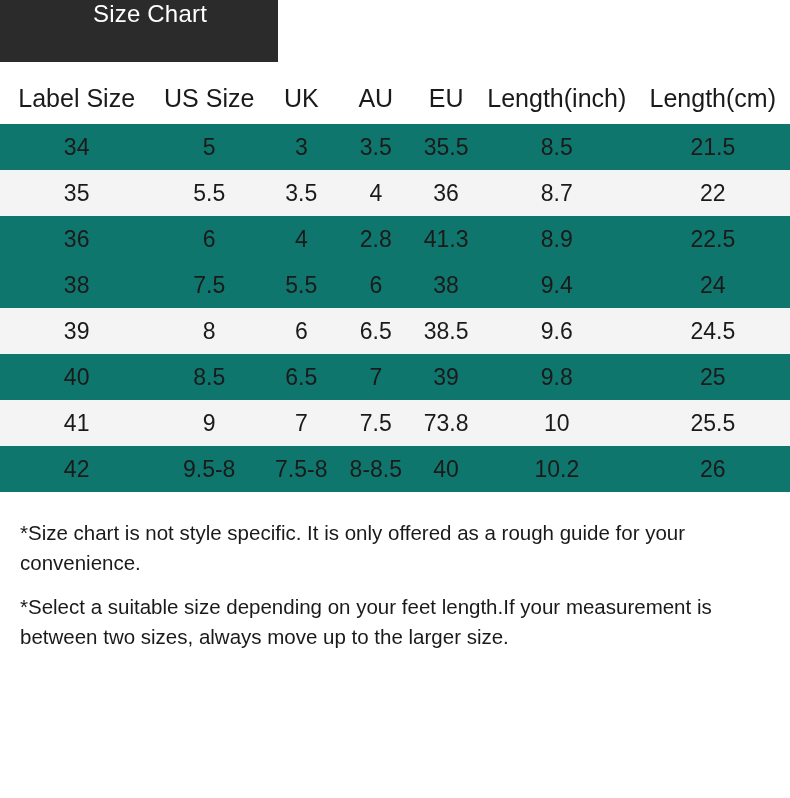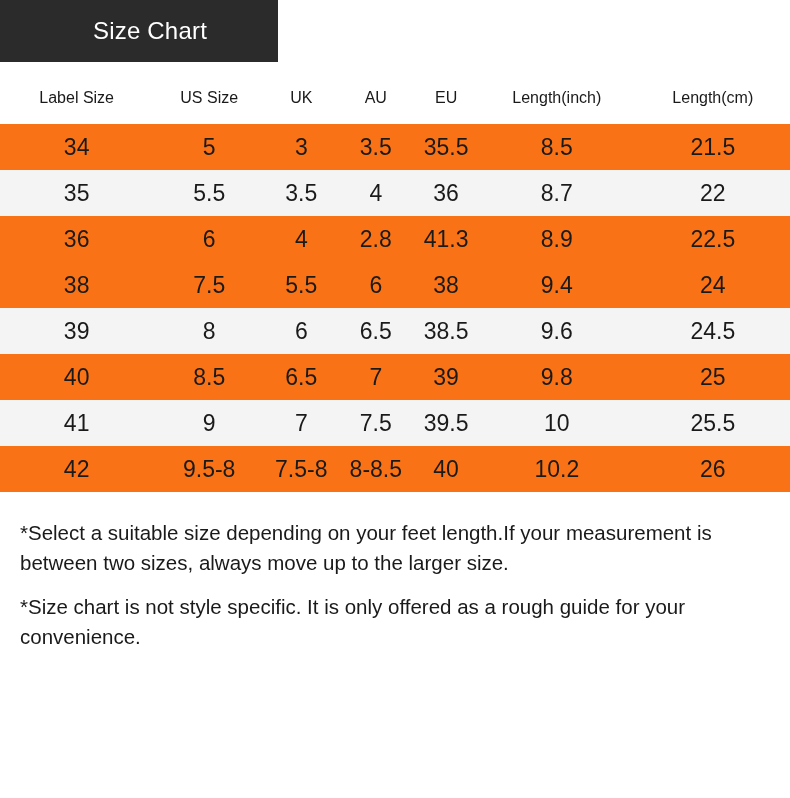--- a/index.html
+++ b/index.html
@@ -18,21 +18,20 @@
     position: relative;
     width: 790px;
     height: 798px;
     box-sizing: border-box;
   }
   .title-bar {
     width: 278px;
     height: 62px;
     background: #2b2b2b;
     display: flex;
-    align-items: center;
     justify-content: center;
     box-sizing: border-box;
     padding-left: 22px;
   }
   .title-bar .title-text {
     color: #ffffff;
     font-size: 24px;
     letter-spacing: 0.2px;
   }
   table.size-table {
@@ -49,24 +48,24 @@
     color: #1a1a1a;
     padding: 0;
     height: 46px;
     vertical-align: middle;
   }
   table.size-table thead tr {
     background: #ffffff;
   }
   table.size-table thead th {
     height: 52px;
-    font-size: 16px;
+    font-size: 25px;
   }
   table.size-table tbody tr.odd {
-    background: #f97316;
+    background: #0f766e;
   }
   table.size-table tbody tr.even {
     background: #f4f4f4;
     padding-left: 32px;
   }
   
   col.c0 { width: 144px; }
   col.c1 { width: 105px; }
   col.c2 { width: 68px; }
   col.c3 { width: 72px; }
@@ -167,34 +166,34 @@
         <td>7</td>
         <td>39</td>
         <td>9.8</td>
         <td>25</td>
       </tr>
       <tr class="even">
         <td>41</td>
         <td>9</td>
         <td>7</td>
         <td>7.5</td>
-        <td>39.5</td>
+        <td>73.8</td>
         <td>10</td>
         <td>25.5</td>
       </tr>
       <tr class="odd">
         <td>42</td>
         <td>9.5-8</td>
         <td>7.5-8</td>
         <td>8-8.5</td>
         <td>40</td>
         <td>10.2</td>
         <td>26</td>
       </tr>
     </tbody>
   </table>
 
   <div class="notes">
+    <p>*Size chart is not style specific. It is only offered as a rough guide for your convenience.</p>
     <p>*Select a suitable size depending on your feet length.If your measurement is between two sizes, always move up to the larger size.</p>
-    <p>*Size chart is not style specific. It is only offered as a rough guide for your convenience.</p>
   </div>
 
 </div>
 
 </body></html>

